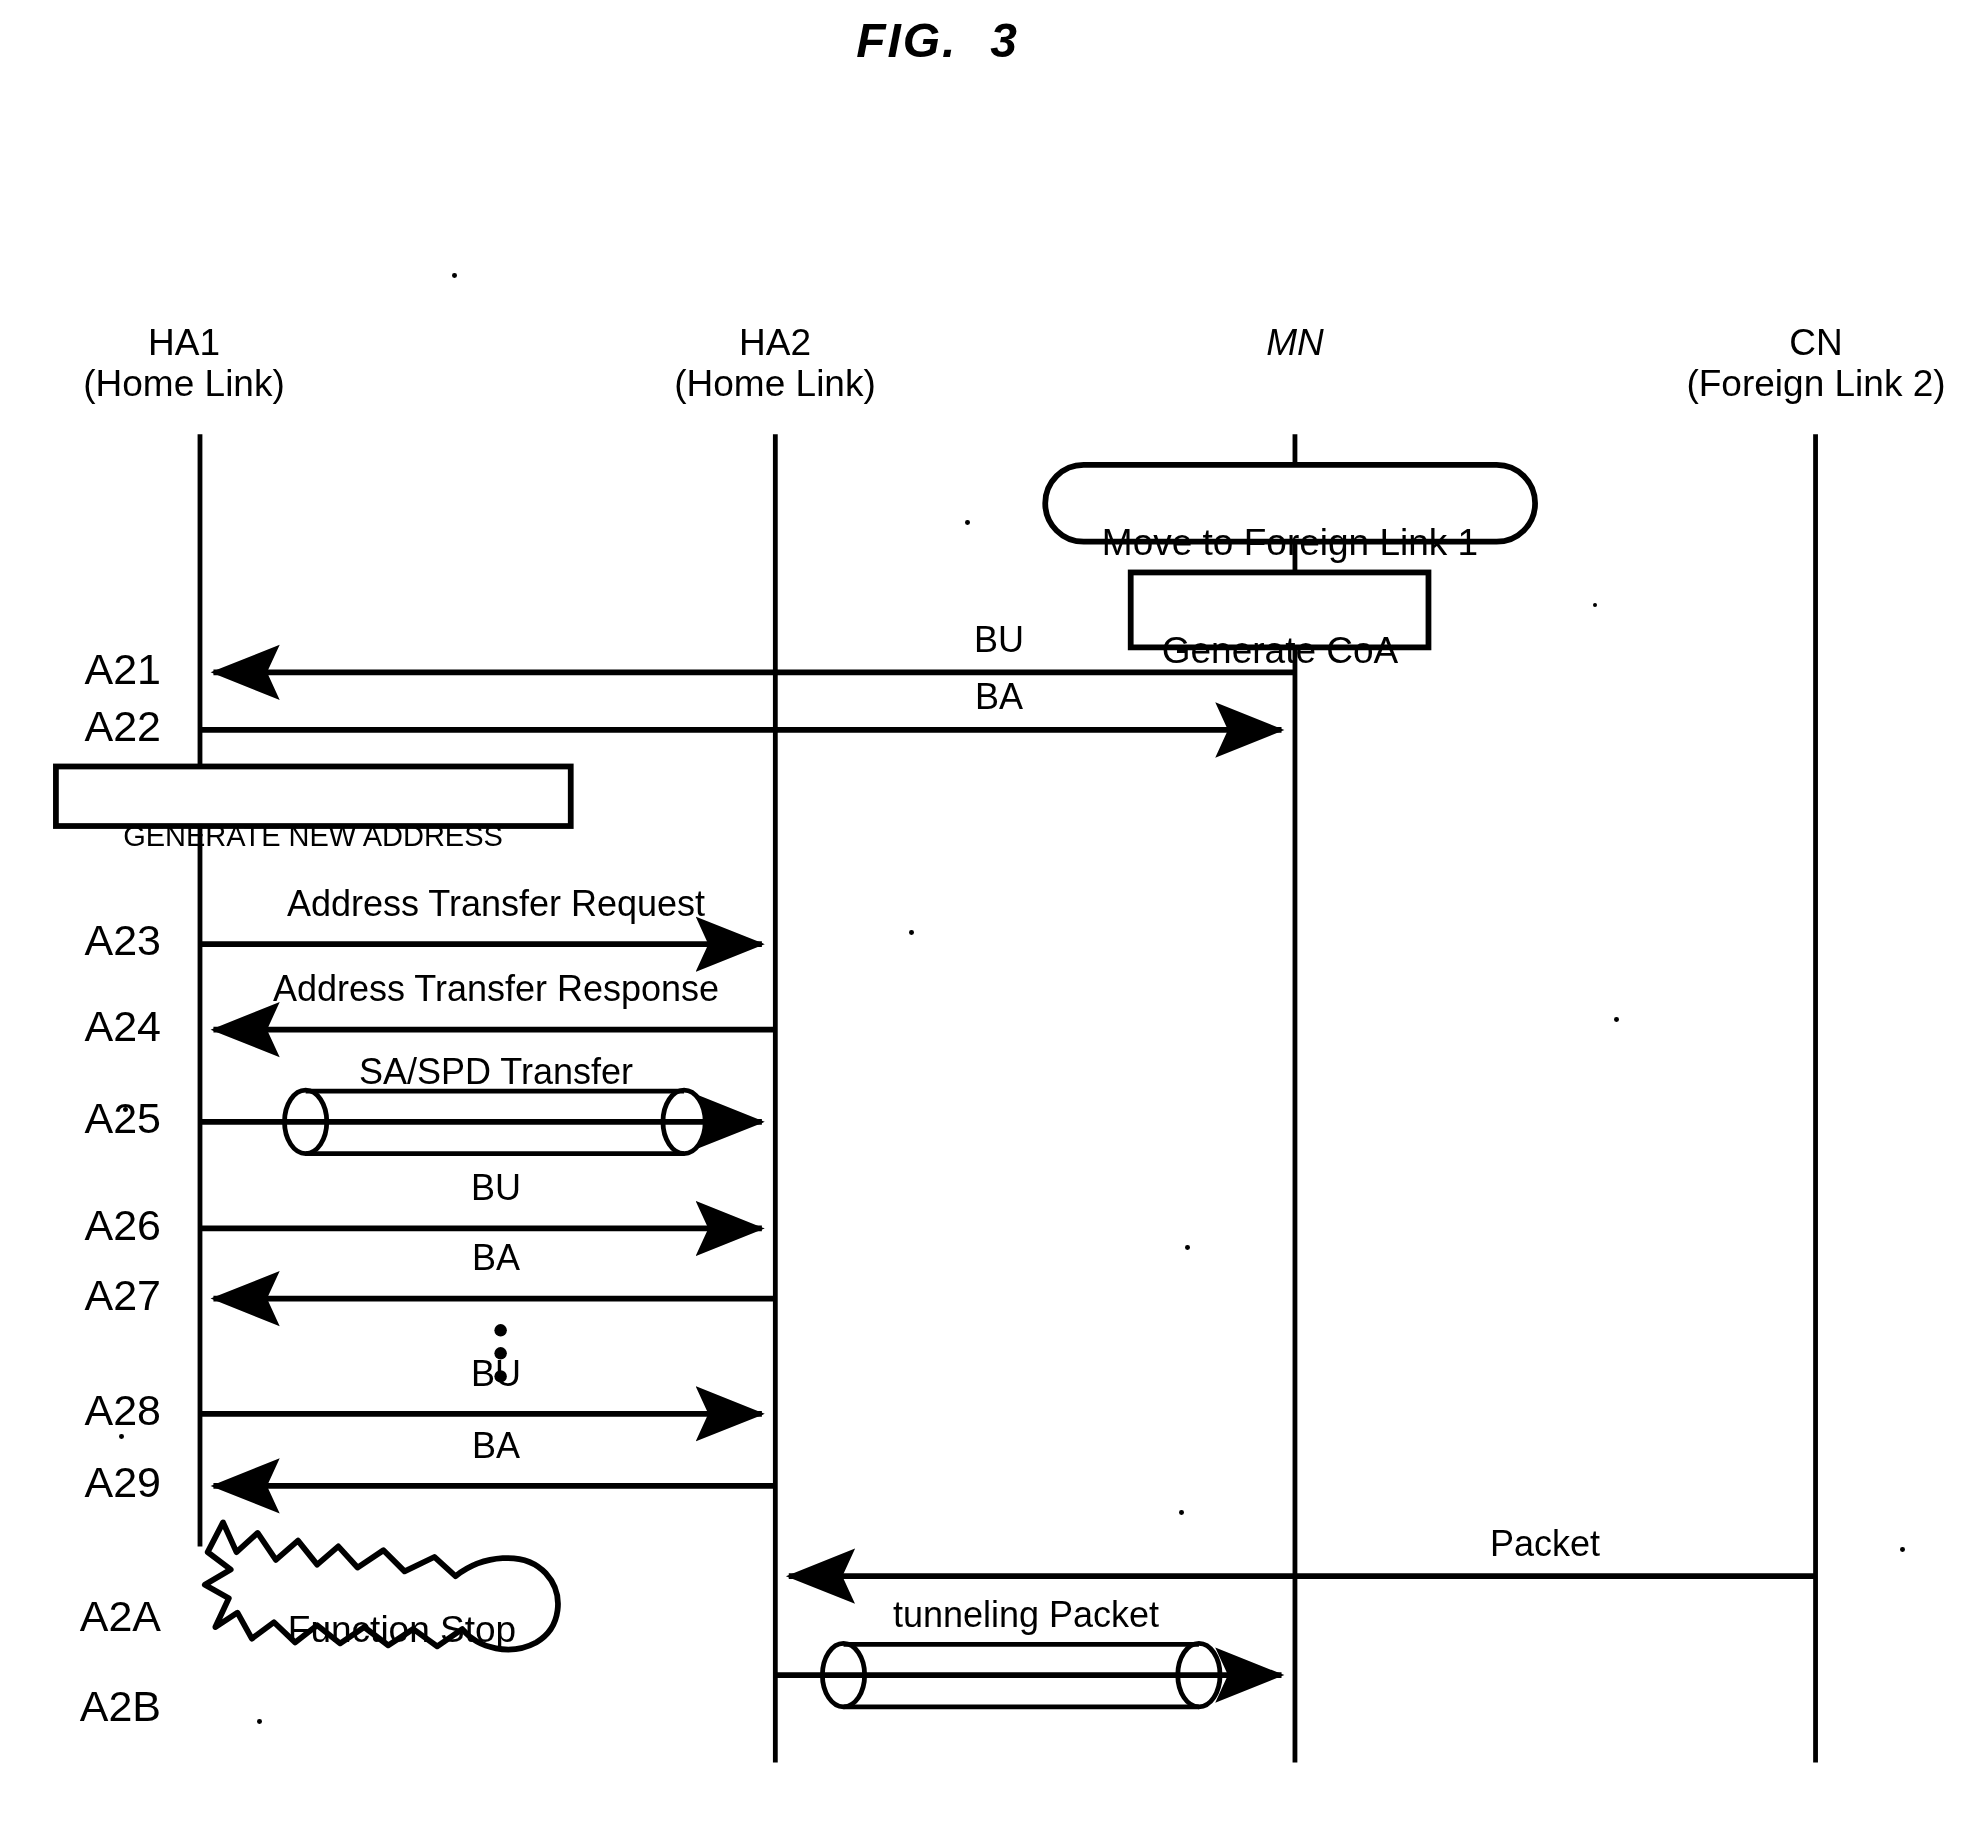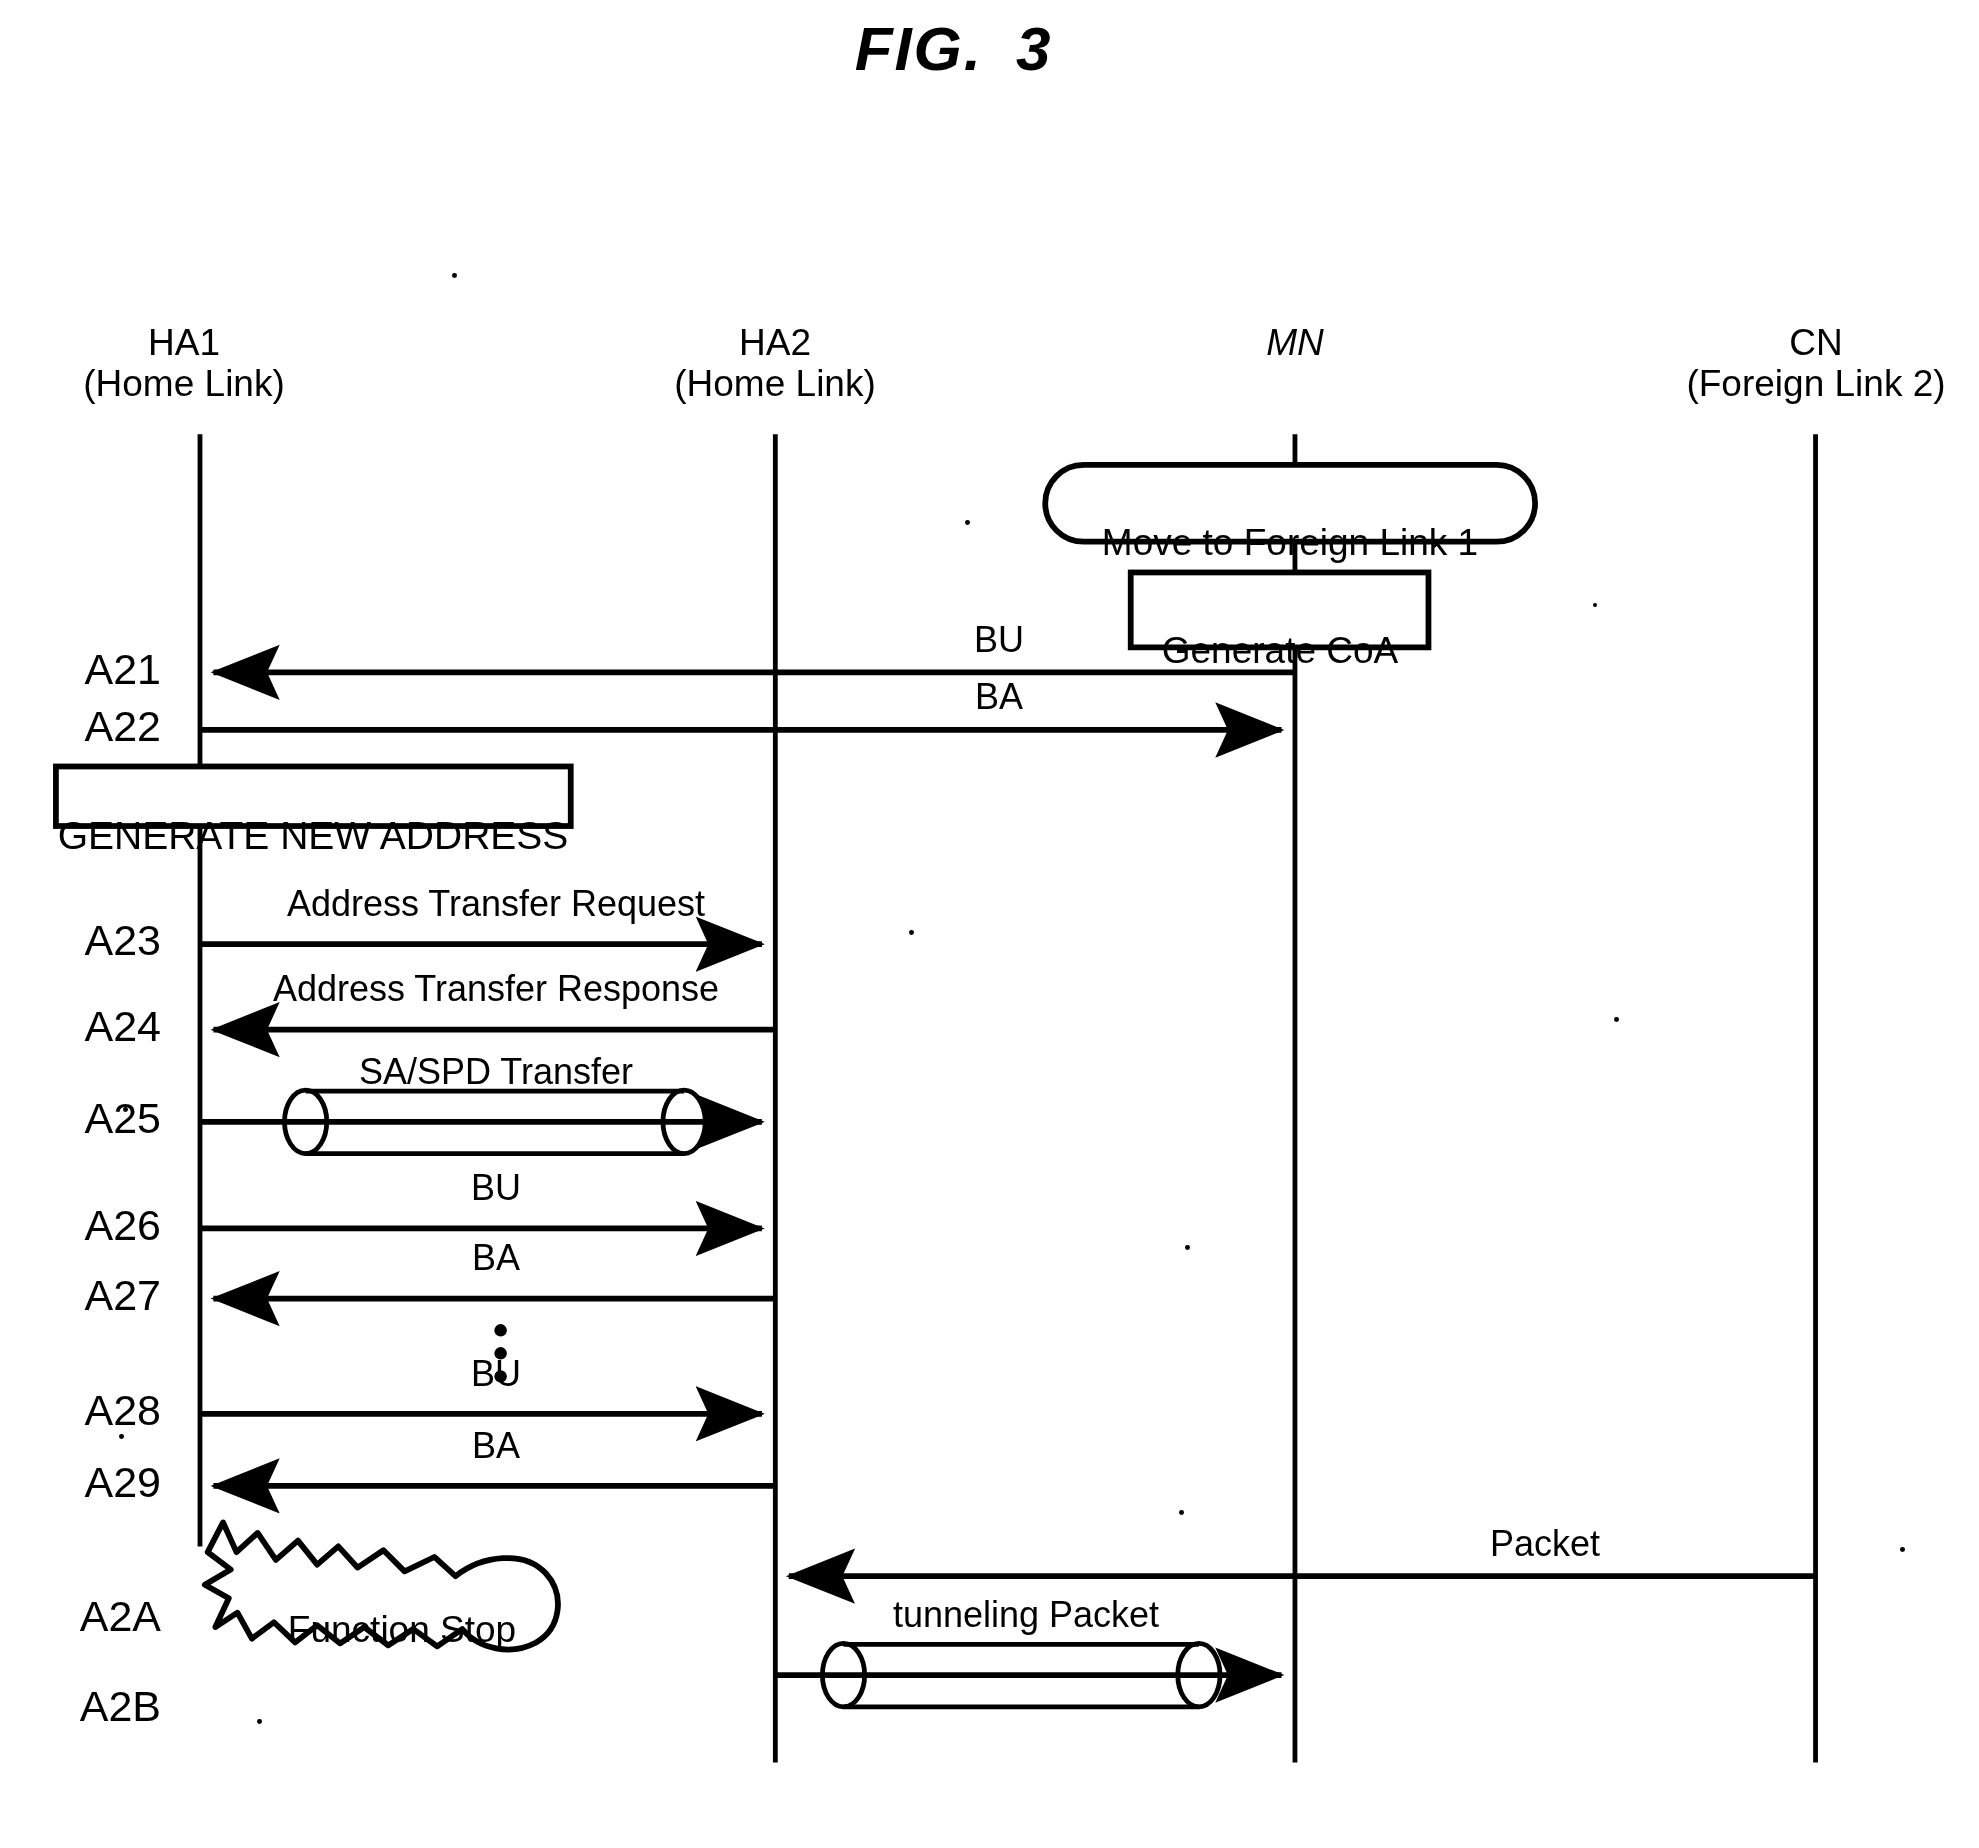--- a/index.html
+++ b/index.html
@@ -15,26 +15,26 @@
   #page {
     position: relative;
     width: 1980px;
     height: 1848px;
     background: #ffffff;
     overflow: hidden;
   }
   #fig-title {
     position: absolute;
     top: 13.4px;
-    left: 16px;
+    left: 0;
     width: 1875px;
     text-align: center;
     font-style: italic;
     font-weight: bold;
-    font-size: 62px;
+    font-size: 48px;
     letter-spacing: 1.9px;
   }
   #fig-title .fig-num {
     margin-left: 33px;
   }
   .diagram-svg {
     position: absolute;
     top: 0;
     left: 0;
   }
@@ -162,21 +162,21 @@
     <span class="n1">MN</span>
     <span class="n2"></span>
   </div>
   <div class="head" style="left:1816px; top:323px;">
     <span class="n1">CN</span>
     <span class="n2">(Foreign Link 2)</span>
   </div>
 
   <div class="boxlabel" style="left:1290px; top:503px;">Move to Foreign Link 1</div>
   <div class="boxlabel" style="left:1280px; top:611px;">Generate CoA</div>
-  <div class="boxlabel" style="left:313px; top:796px; font-size:39px;">GENERATE NEW ADDRESS</div>
+  <div class="boxlabel" style="left:313px; top:796px; font-size:29px;">GENERATE NEW ADDRESS</div>
   <div class="boxlabel" style="left:402px; top:1590px;">Function Stop</div>
 
   <div class="lbl step" style="left:161px; top:646px; transform:translateX(-100%);">A21</div>
   <div class="lbl step" style="left:161px; top:703px; transform:translateX(-100%);">A22</div>
   <div class="lbl step" style="left:161px; top:917px; transform:translateX(-100%);">A23</div>
   <div class="lbl step" style="left:161px; top:1003px; transform:translateX(-100%);">A24</div>
   <div class="lbl step" style="left:161px; top:1095px; transform:translateX(-100%);">A25</div>
   <div class="lbl step" style="left:161px; top:1202px; transform:translateX(-100%);">A26</div>
   <div class="lbl step" style="left:161px; top:1272px; transform:translateX(-100%);">A27</div>
   <div class="lbl step" style="left:161px; top:1387px; transform:translateX(-100%);">A28</div>

